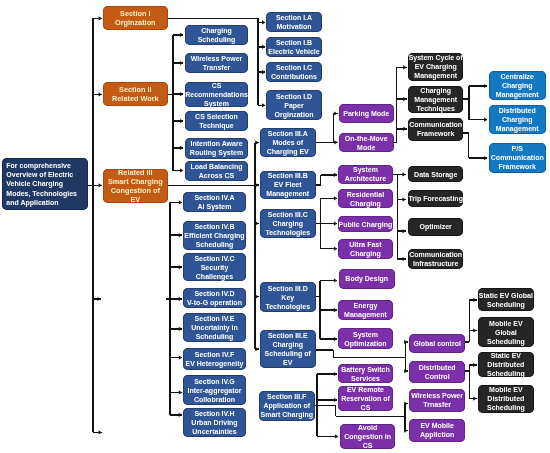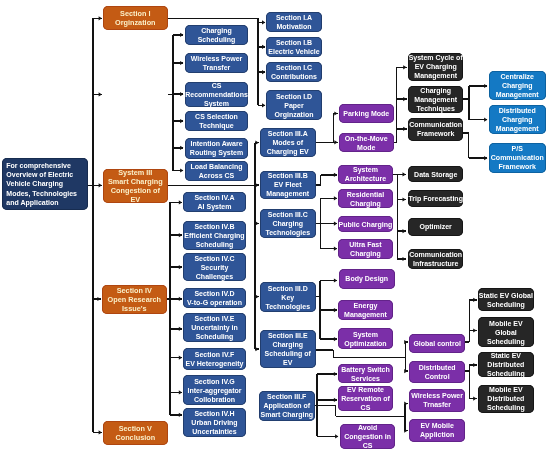--- a/index.html
+++ b/index.html
@@ -189,34 +189,29 @@
         <span class="ln">For comprehensive</span>
         <span class="ln">Overview of Electric</span>
         <span class="ln">Vehicle Charging</span>
         <span class="ln">Modes, Technologies</span>
         <span class="ln">and Application</span>
       </div>
       <div class="node c-orange" style="left: 103px; top: 6px; width: 64.6px; height: 24px; font-size: 7.3px;">
         <span class="ln">Section I</span>
         <span class="ln">Orginzation</span>
       </div>
+      <div class="node c-orange" style="left: 103px; top: 82.4px; width: 64.6px; height: 24px; font-size: 7.3px;">
+        <span class="ln">Section II</span>
+        <span class="ln">Related Work</span>
+      </div>
       <div class="node c-orange" style="left: 103px; top: 168.8px; width: 64.6px; height: 33.5px; font-size: 7.3px;">
-        <span class="ln">System III</span>
+        <span class="ln">Related III</span>
         <span class="ln">Smart Charging</span>
         <span class="ln">Congestion of</span>
         <span class="ln">EV</span>
-      </div>
-      <div class="node c-orange" style="left: 101.8px; top: 284.7px; width: 64.6px; height: 28.5px; font-size: 7.3px;">
-        <span class="ln">Section IV</span>
-        <span class="ln">Open Research</span>
-        <span class="ln">Issue's</span>
-      </div>
-      <div class="node c-orange" style="left: 103px; top: 420.5px; width: 64.6px; height: 23.5px; font-size: 7.3px;">
-        <span class="ln">Section V</span>
-        <span class="ln">Conclusion</span>
       </div>
       <div class="node c-blue" style="left: 184.5px; top: 24.8px; width: 63px; height: 20px; font-size: 7px;">
         <span class="ln">Charging</span>
         <span class="ln">Scheduling</span>
       </div>
       <div class="node c-blue" style="left: 184.5px; top: 52.9px; width: 63px; height: 20.2px; font-size: 7px;">
         <span class="ln">Wireless Power</span>
         <span class="ln">Transfer</span>
       </div>
       <div class="node c-blue" style="left: 184.5px; top: 81.8px; width: 63px; height: 24.8px; font-size: 7px;">

